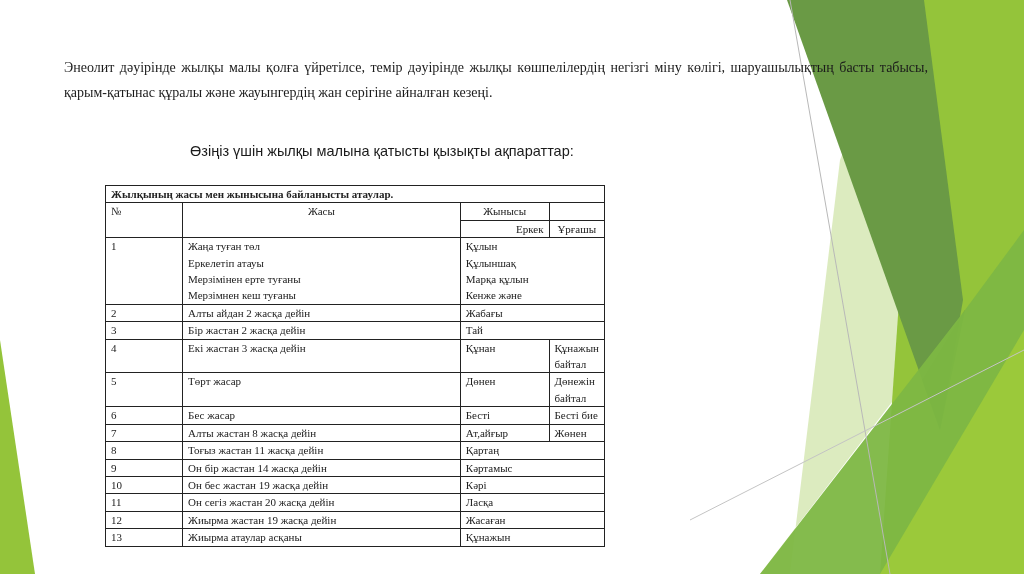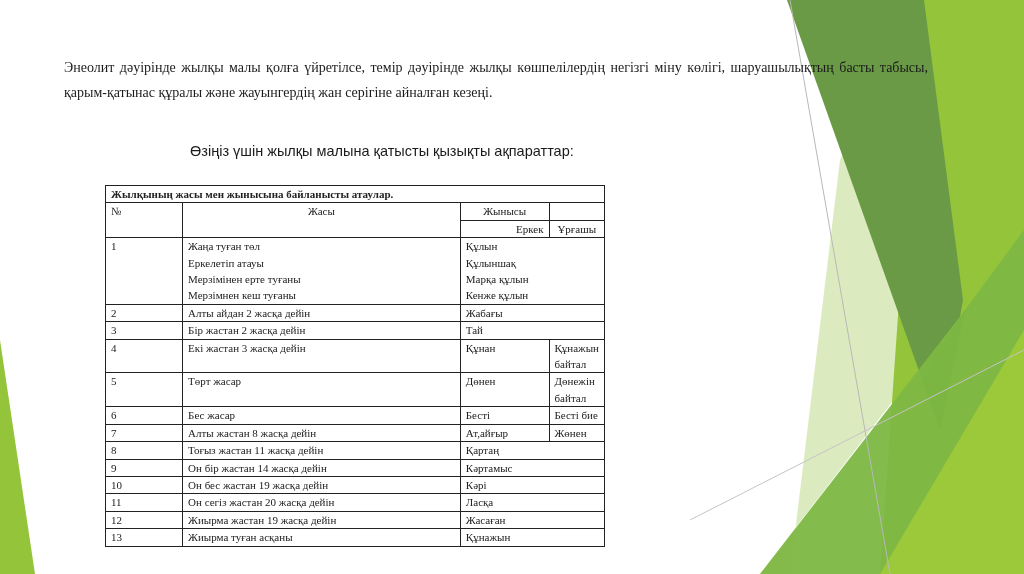--- a/index.html
+++ b/index.html
@@ -83,21 +83,21 @@
         <td>
           <span class="ml">Жаңа туған төл</span>
           <span class="ml">Еркелетіп атауы</span>
           <span class="ml">Мерзімінен ерте туғаны</span>
           <span class="ml">Мерзімнен кеш туғаны</span>
         </td>
         <td colspan="2">
           <span class="ml">Құлын</span>
           <span class="ml">Құлыншақ</span>
           <span class="ml">Марқа құлын</span>
-          <span class="ml">Кенже құлын</span>
+          <span class="ml">Кенже және</span>
         </td>
       </tr>
       <tr>
         <td>2</td>
         <td>Алты айдан 2 жасқа дейін</td>
         <td colspan="2">Жабағы</td>
       </tr>
       <tr>
         <td>3</td>
         <td>Бір жастан 2 жасқа дейін</td>
@@ -153,17 +153,17 @@
         <td>Он сегіз жастан 20 жасқа дейін</td>
         <td colspan="2">Ласқа</td>
       </tr>
       <tr>
         <td>12</td>
         <td>Жиырма жастан 19 жасқа дейін</td>
         <td colspan="2">Жасаған</td>
       </tr>
       <tr>
         <td>13</td>
-        <td>Жиырма туған асқаны</td>
+        <td>Жиырма атаулар асқаны</td>
         <td colspan="2">Құнажын</td>
       </tr>
     </tbody>
 </table>
 
 </body></html>

